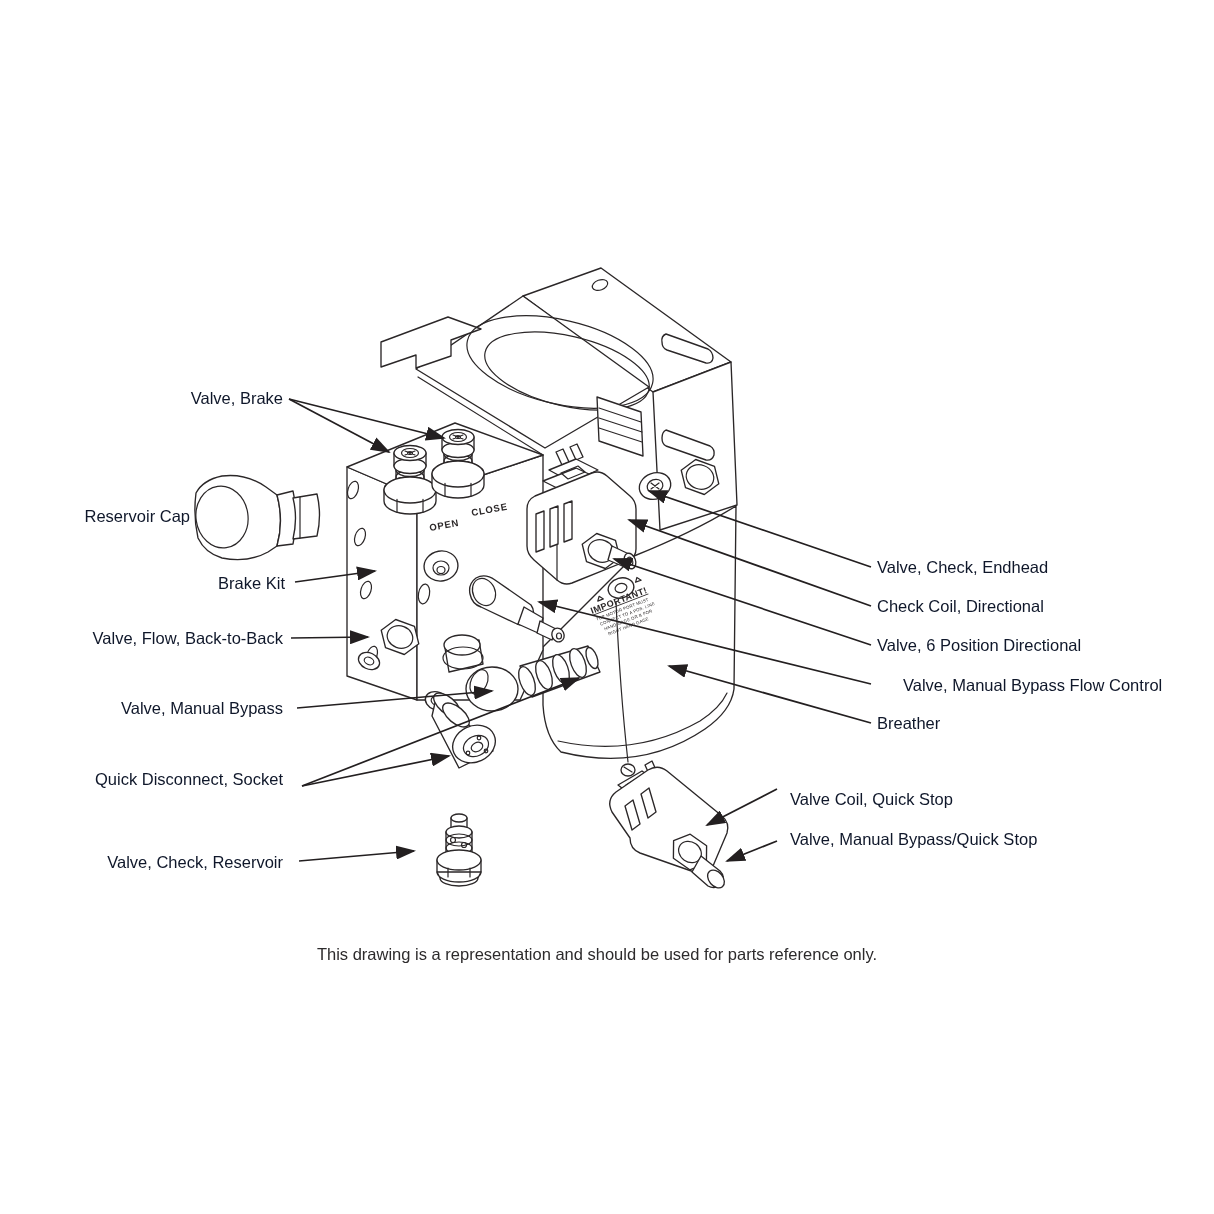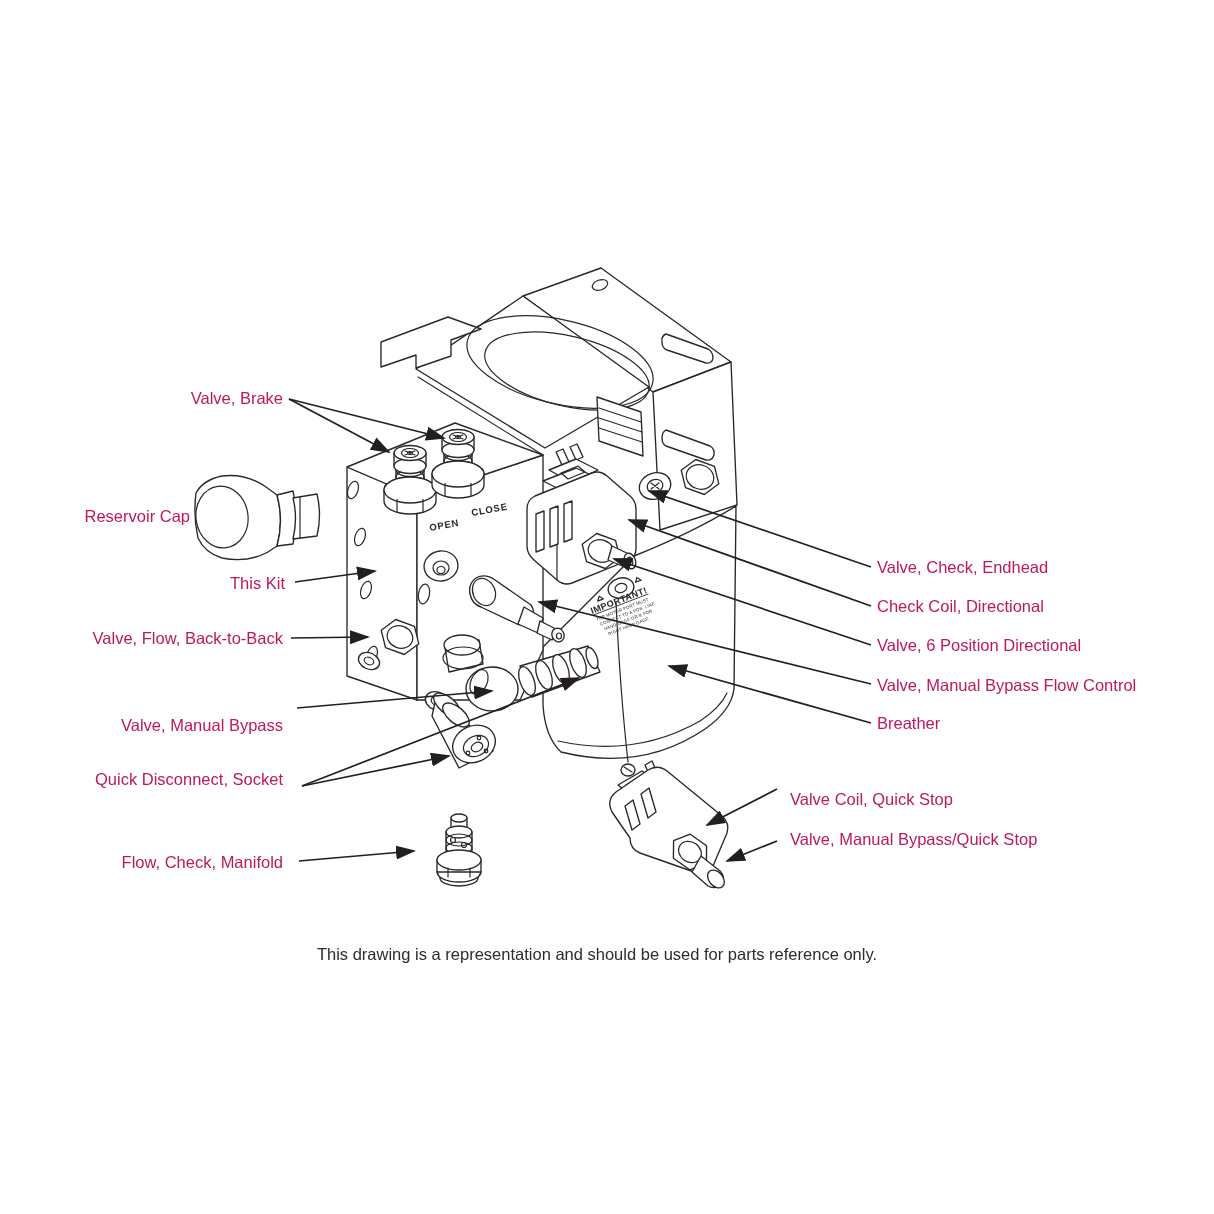--- a/index.html
+++ b/index.html
@@ -1,19 +1,19 @@
 <!DOCTYPE html>
 <html><head>
 <meta charset="utf-8">
 <style>
   html,body{margin:0;padding:0;background:#fff;}
   .page{position:relative;width:1214px;height:1214px;background:#fff;overflow:hidden;
         font-family:"Liberation Sans",sans-serif;}
   .page svg{position:absolute;left:0;top:0;}
-  .callout{position:absolute;font-size:16.5px;color:#be185d;white-space:nowrap;line-height:19px;}
+  .callout{position:absolute;font-size:16.5px;color:#0f172a;white-space:nowrap;line-height:19px;}
   .callout.r{text-align:left;}
   .callout.l{text-align:right;}
   .footer{position:absolute;top:945px;left:0;right:0;text-align:center;font-size:16.5px;
           color:#2d2b2c;transform:translateX(-10px);}
   
   .w{fill:#ffffff;stroke:#2b2728;stroke-width:1.35;stroke-linejoin:round;}
   .l{fill:none;stroke:#2b2728;stroke-width:1.2;stroke-linecap:round;stroke-linejoin:round;}
   .ld{fill:none;stroke:#231f20;stroke-width:1.7;}
   .txt-face{font:bold 9.5px "Liberation Sans",sans-serif;fill:#2b2728;letter-spacing:.8px;}
   .txt-ve{font:bold 10px "Liberation Sans",sans-serif;fill:#2b2728;}
@@ -231,29 +231,29 @@
     <path class="ld" d="M871,645 L614,559" marker-end="url(#arr)"></path>
     <path class="ld" d="M871,684 L539,602" marker-end="url(#arr)"></path>
     <path class="ld" d="M871,723 L669,666" marker-end="url(#arr)"></path>
     <path class="ld" d="M777,789 L707,825" marker-end="url(#arr)"></path>
     <path class="ld" d="M777,841 L727,861" marker-end="url(#arr)"></path>
   </g>
 </svg>
 
 <div class="callout l" style="top:389px;right:931px">Valve, Brake</div>
 <div class="callout l" style="top:507px;right:1024px">Reservoir Cap</div>
-<div class="callout l" style="top:574px;right:929px">This Kit</div>
+<div class="callout l" style="top:574px;right:929px">Brake Kit</div>
 <div class="callout l" style="top:629px;right:931px">Valve, Flow, Back-to-Back</div>
-<div class="callout l" style="top:716px;right:931px">Valve, Manual Bypass</div>
+<div class="callout l" style="top:699px;right:931px">Valve, Manual Bypass</div>
 <div class="callout l" style="top:770px;right:931px">Quick Disconnect, Socket</div>
-<div class="callout l" style="top:853px;right:931px">Flow, Check, Manifold</div>
+<div class="callout l" style="top:853px;right:931px">Valve, Check, Reservoir</div>
 
 <div class="callout r" style="top:558px;left:877px">Valve, Check, Endhead</div>
 <div class="callout r" style="top:597px;left:877px">Check Coil, Directional</div>
 <div class="callout r" style="top:636px;left:877px">Valve, 6 Position Directional</div>
-<div class="callout r" style="top:676px;left:877px">Valve, Manual Bypass Flow Control</div>
+<div class="callout r" style="top:676px;left:903px">Valve, Manual Bypass Flow Control</div>
 <div class="callout r" style="top:714px;left:877px">Breather</div>
 <div class="callout r" style="top:790px;left:790px">Valve Coil, Quick Stop</div>
 <div class="callout r" style="top:830px;left:790px">Valve, Manual Bypass/Quick Stop</div>
 
 <div class="footer">This drawing is a representation and should be used for parts reference only.</div>
 
 </div>
 
 </body></html>

